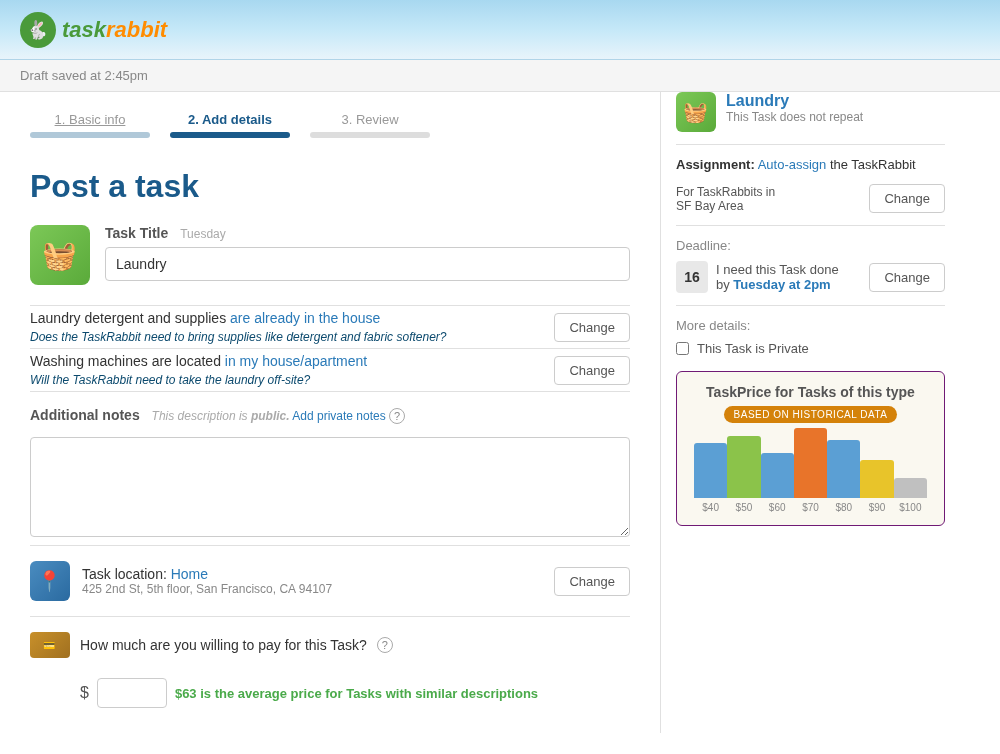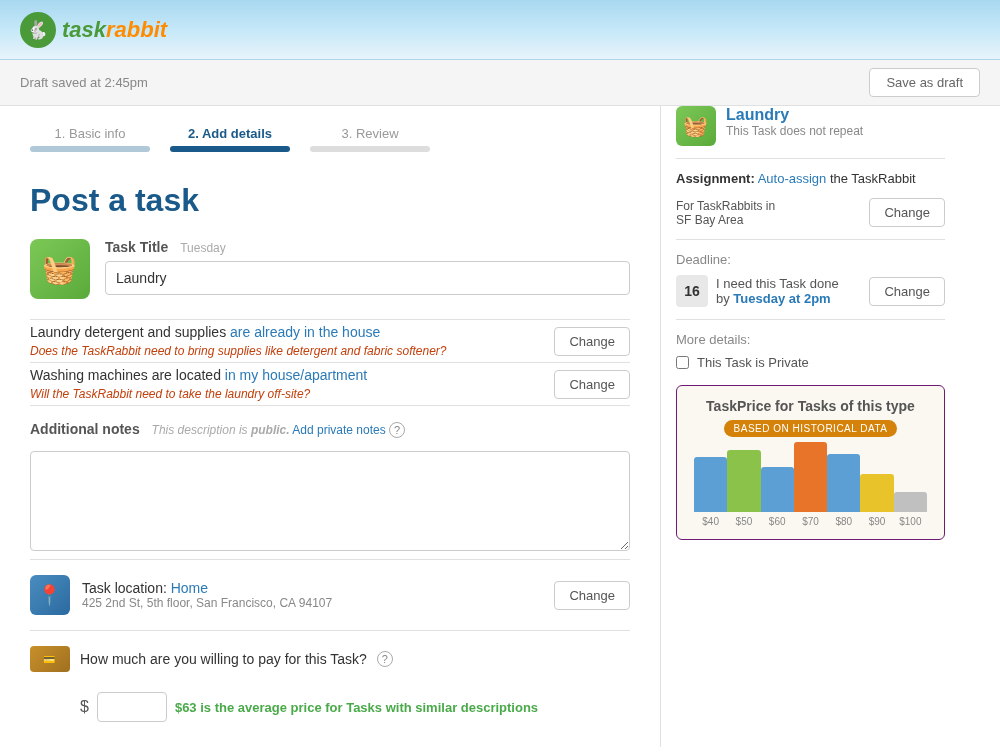--- a/index.html
+++ b/index.html
@@ -45,21 +45,21 @@
       flex-direction: column;
       align-items: center;
       min-width: 120px;
     }
     .step-label {
       font-size: 13px;
       color: #999;
       margin-bottom: 5px;
     }
     .step-label.active { color: #1a5a8a; font-weight: bold; }
-    .step-label.completed { color: #999; }
+    .step-label.completed { color: #999; text-decoration: underline; }
     .step-bar {
       height: 6px;
       width: 120px;
       border-radius: 3px;
       background: #ddd;
     }
     .step-bar.active { background: #1a5a8a; }
     .step-bar.completed { background: #b0c8d8; }
     .step-separator { width: 20px; }
 
@@ -107,21 +107,21 @@
     .info-row {
       border-top: 1px solid #e0e0e0;
       padding: 4px 0;
       display: flex;
       align-items: center;
       justify-content: space-between;
     }
     .info-row-content { flex: 1; }
     .info-row-title { font-size: 14px; color: #333; margin-bottom: 4px; }
     .info-row-title a, .info-row-title .highlight { color: #2a7ab8; text-decoration: none; }
-    .info-row-subtitle { font-size: 12px; color: #c2410c; font-style: italic; }
+    .info-row-subtitle { font-size: 12px; color: #0c4a6e; font-style: italic; }
     .change-btn {
       background: white;
       border: 1px solid #ccc;
       border-radius: 4px;
       padding: 6px 14px;
       font-size: 13px;
       color: #555;
       cursor: pointer;
       white-space: nowrap;
       margin-left: 15px;
@@ -400,21 +400,20 @@
   <div id="header">
     <div id="logo">
       <div class="logo-icon">🐇</div>
       <span class="task">task</span>
         <span class="rabbit">rabbit</span>
     </div>
   </div>
 
   <div id="draft-bar">
     <span class="draft-saved-text">Draft saved at 2:45pm</span>
-    <button class="save-draft-btn">Save as draft</button>
   </div>
 
   <div class="main-and-sidebar">
 
     <div id="main">
 
       <div id="steps">
         <div class="step">
           <span class="step-label completed">1. Basic info</span>
           <div class="step-bar completed"></div>

